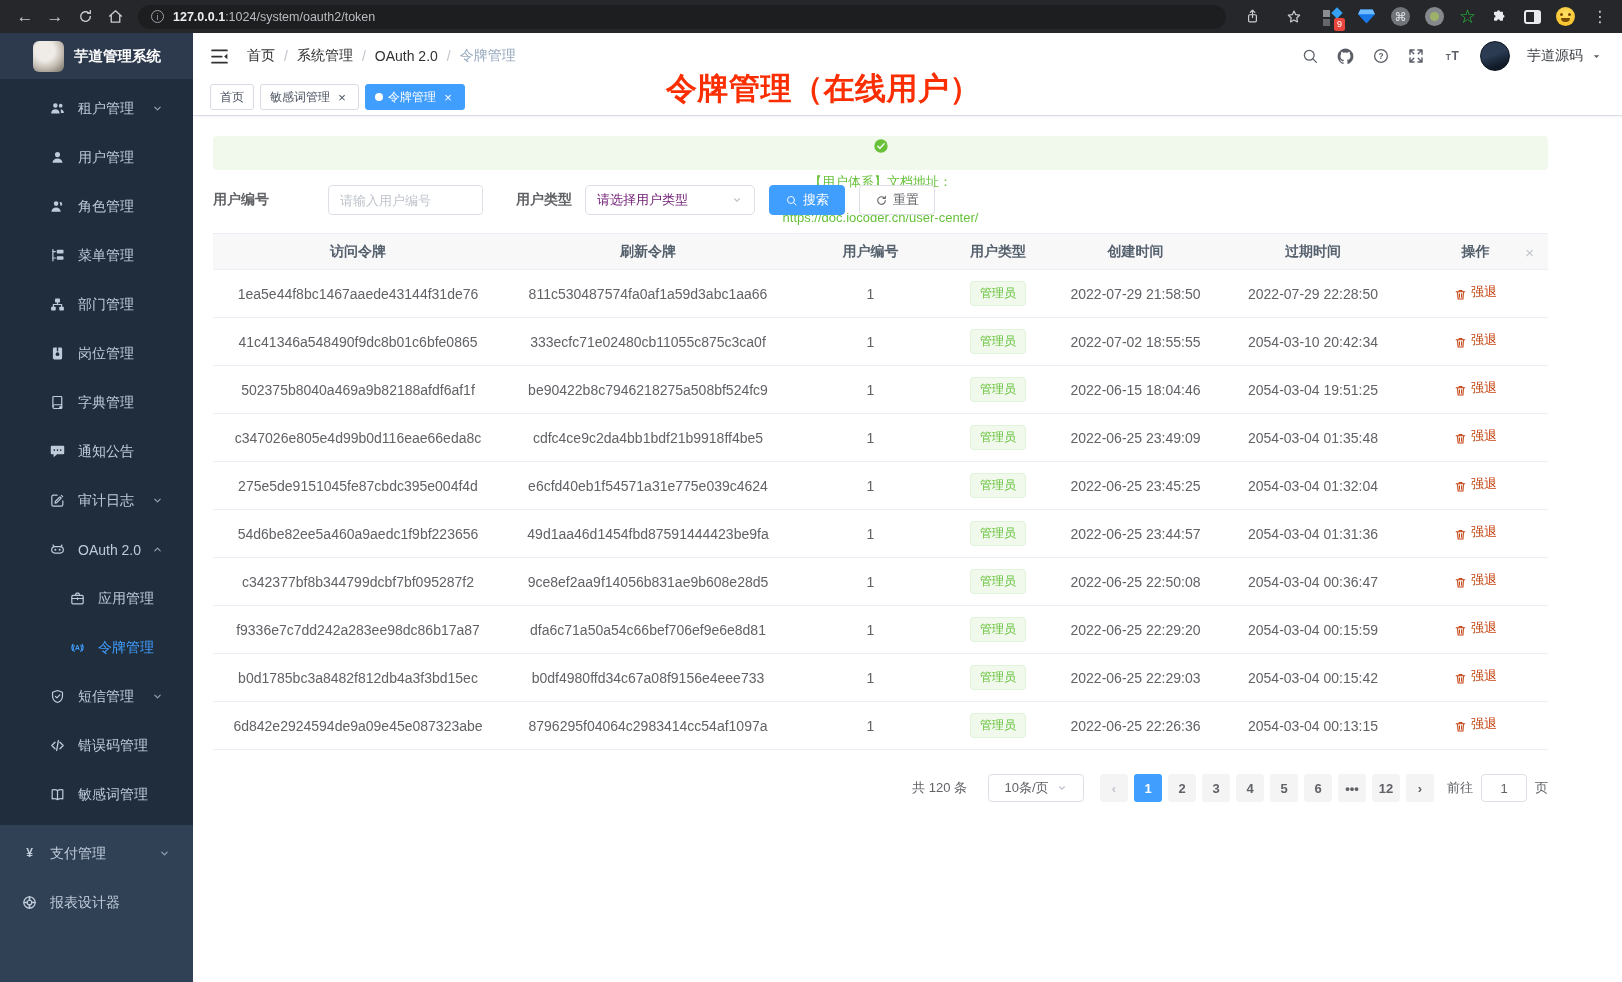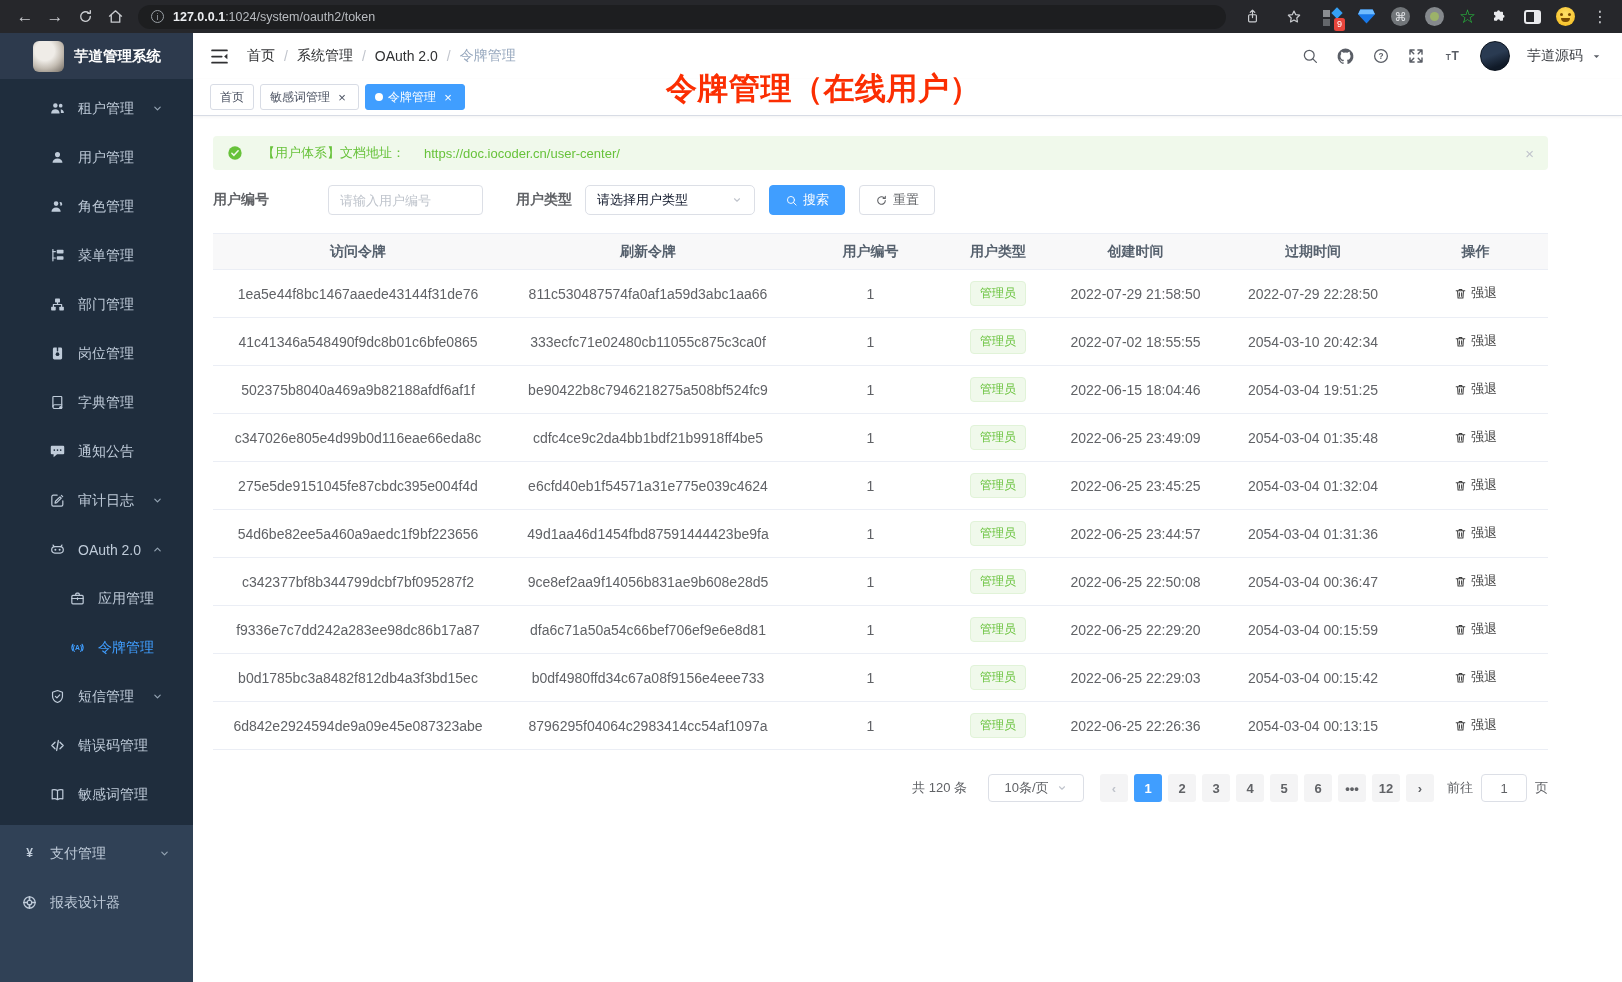--- a/index.html
+++ b/index.html
@@ -76,43 +76,43 @@
     border-bottom:1px solid #d8dce5; box-shadow:0 1px 3px rgba(0,0,0,.05); }
   .tag { height:26px; display:inline-flex; align-items:center; gap:5px; padding:0 9px; border:1px solid #d8dce5;
     border-radius:3px; font-size:12px; color:#495060; background:#fff; cursor:pointer; }
   .tag.active { background:#409eff; border-color:#409eff; color:#fff; }
   .tag-dot { width:8px; height:8px; border-radius:50%; background:#fff; }
   .tag-x { font-size:13px; line-height:1; width:14px; height:14px; display:flex; align-items:center; justify-content:center; border-radius:50%; }
 
   
   .content { flex:1; padding:20px 0 0 20px; position:relative; }
   .inner { width:1335px; }
-  .alert { height:34px; background:#f0f9eb; border-radius:4px; display:flex; align-items:center; gap:19px; padding:12px 14px; font-size:13px; color:#67c23a; }
+  .alert { height:34px; background:#f0f9eb; border-radius:4px; display:flex; align-items:center; gap:19px; padding:2px 14px; font-size:13px; color:#67c23a;flex-direction:column; }
   .alert .chk { width:16px; height:16px; flex:none; }
   .alert a { color:#67c23a; text-decoration:none; }
   .alert .close { margin-left:auto; color:#c0c4cc; font-size:15px; cursor:pointer; }
 
   .filters { margin-top:15px; display:flex; align-items:center; font-size:14px; }
   .f-label { font-weight:bold; color:#606266; margin-right:13px; white-space:nowrap; }
   .f-input { width:155px; height:30px; border:1px solid #dcdfe6; border-radius:4px; padding:0 11px; font-size:13px; color:#606266; outline:none; font-family:inherit;margin-left:46px; }
   .f-input::placeholder { color:#bfc4cc; }
   .f-gap { width:33px; flex:none; }
-  .f-select { width:170px; height:30px; border:1px solid #dcdfe6; border-radius:5px; display:flex; align-items:center; justify-content:space-between; padding:0 11px; color:#0f172a; font-size:13px; cursor:pointer; }
+  .f-select { width:170px; height:30px; border:1px solid #dcdfe6; border-radius:5px; display:flex; align-items:center; justify-content:space-between; padding:0 11px; color:#701a75; font-size:13px; cursor:pointer; }
   .sel-caret { width:12px; height:12px; color:#c0c4cc; }
   .btn { height:30px; border-radius:4px; display:inline-flex; align-items:center; gap:5px; font-size:13px; padding:0 15px; cursor:pointer; border:1px solid #dcdfe6; background:#fff; color:#606266; font-family:inherit; }
   .btn .ic { width:13px; height:13px; }
   .btn.primary { background:#409eff; border-color:#409eff; color:#fff; margin-left:14px; }
   .btn.plain { margin-left:14px; }
 
   table.tokens { margin-top:18px; width:1335px; border-collapse:collapse; table-layout:fixed; }
   .tokens th { background:#f8f8f9; height:36px; font-size:14px; color:#55606d; font-weight:bold; text-align:center;
     border-top:1px solid #ebeef5; border-bottom:1px solid #ebeef5; }
   .tokens td { height:48px; text-align:center; font-size:14px; color:#606266; border-bottom:1px solid #ebeef5; overflow:hidden; white-space:nowrap; }
   .badge { display:inline-block; padding:3px 9px; border:1px solid #e1f3d8; background:#f0f9eb; color:#67c23a; font-size:12px; border-radius:4px; }
-  .action { color:#404040; font-size:13px; display:inline-flex; align-items:center; gap:4px; cursor:pointer; }
+  .action { color:#c2410c; font-size:13px; display:inline-flex; align-items:flex-end; gap:4px; cursor:pointer; }
   .action .ic { width:13px; height:13px; }
 
   .pager { margin-top:24px; width:1335px; display:flex; align-items:center; justify-content:flex-end; font-size:13px; color:#606266; }
   .pg-total { margin-right:21px; }
   .pg-size { width:96px; height:28px; border:1px solid #dcdfe6; border-radius:4px; display:flex; align-items:center; justify-content:center; gap:7px; cursor:pointer; margin-right:13px; }
   .pg-btn { min-width:28px; height:28px; margin:0 3px; border:none; background:#f4f4f5; border-radius:3px; font-size:13px; color:#606266; font-weight:bold; cursor:pointer; display:inline-flex; align-items:center; justify-content:center; font-family:inherit; padding:0 6px; }
   .pg-btn.prev { color:#c0c4cc; }
   .pg-btn.active { background:#409eff; color:#fff; }
   .pg-goto { margin-left:10px; display:flex; align-items:center; gap:8px; }
   .pg-input { width:46px; height:28px; border:1px solid #dcdfe6; border-radius:4px; text-align:center; font-size:13px; color:#606266; outline:none; font-family:inherit; }

